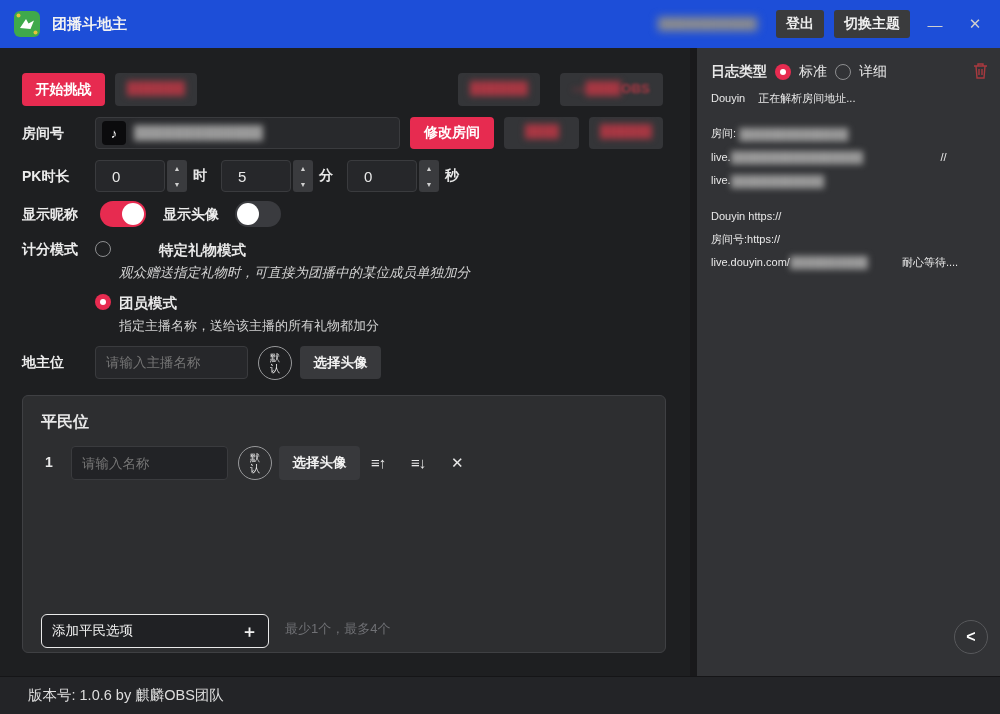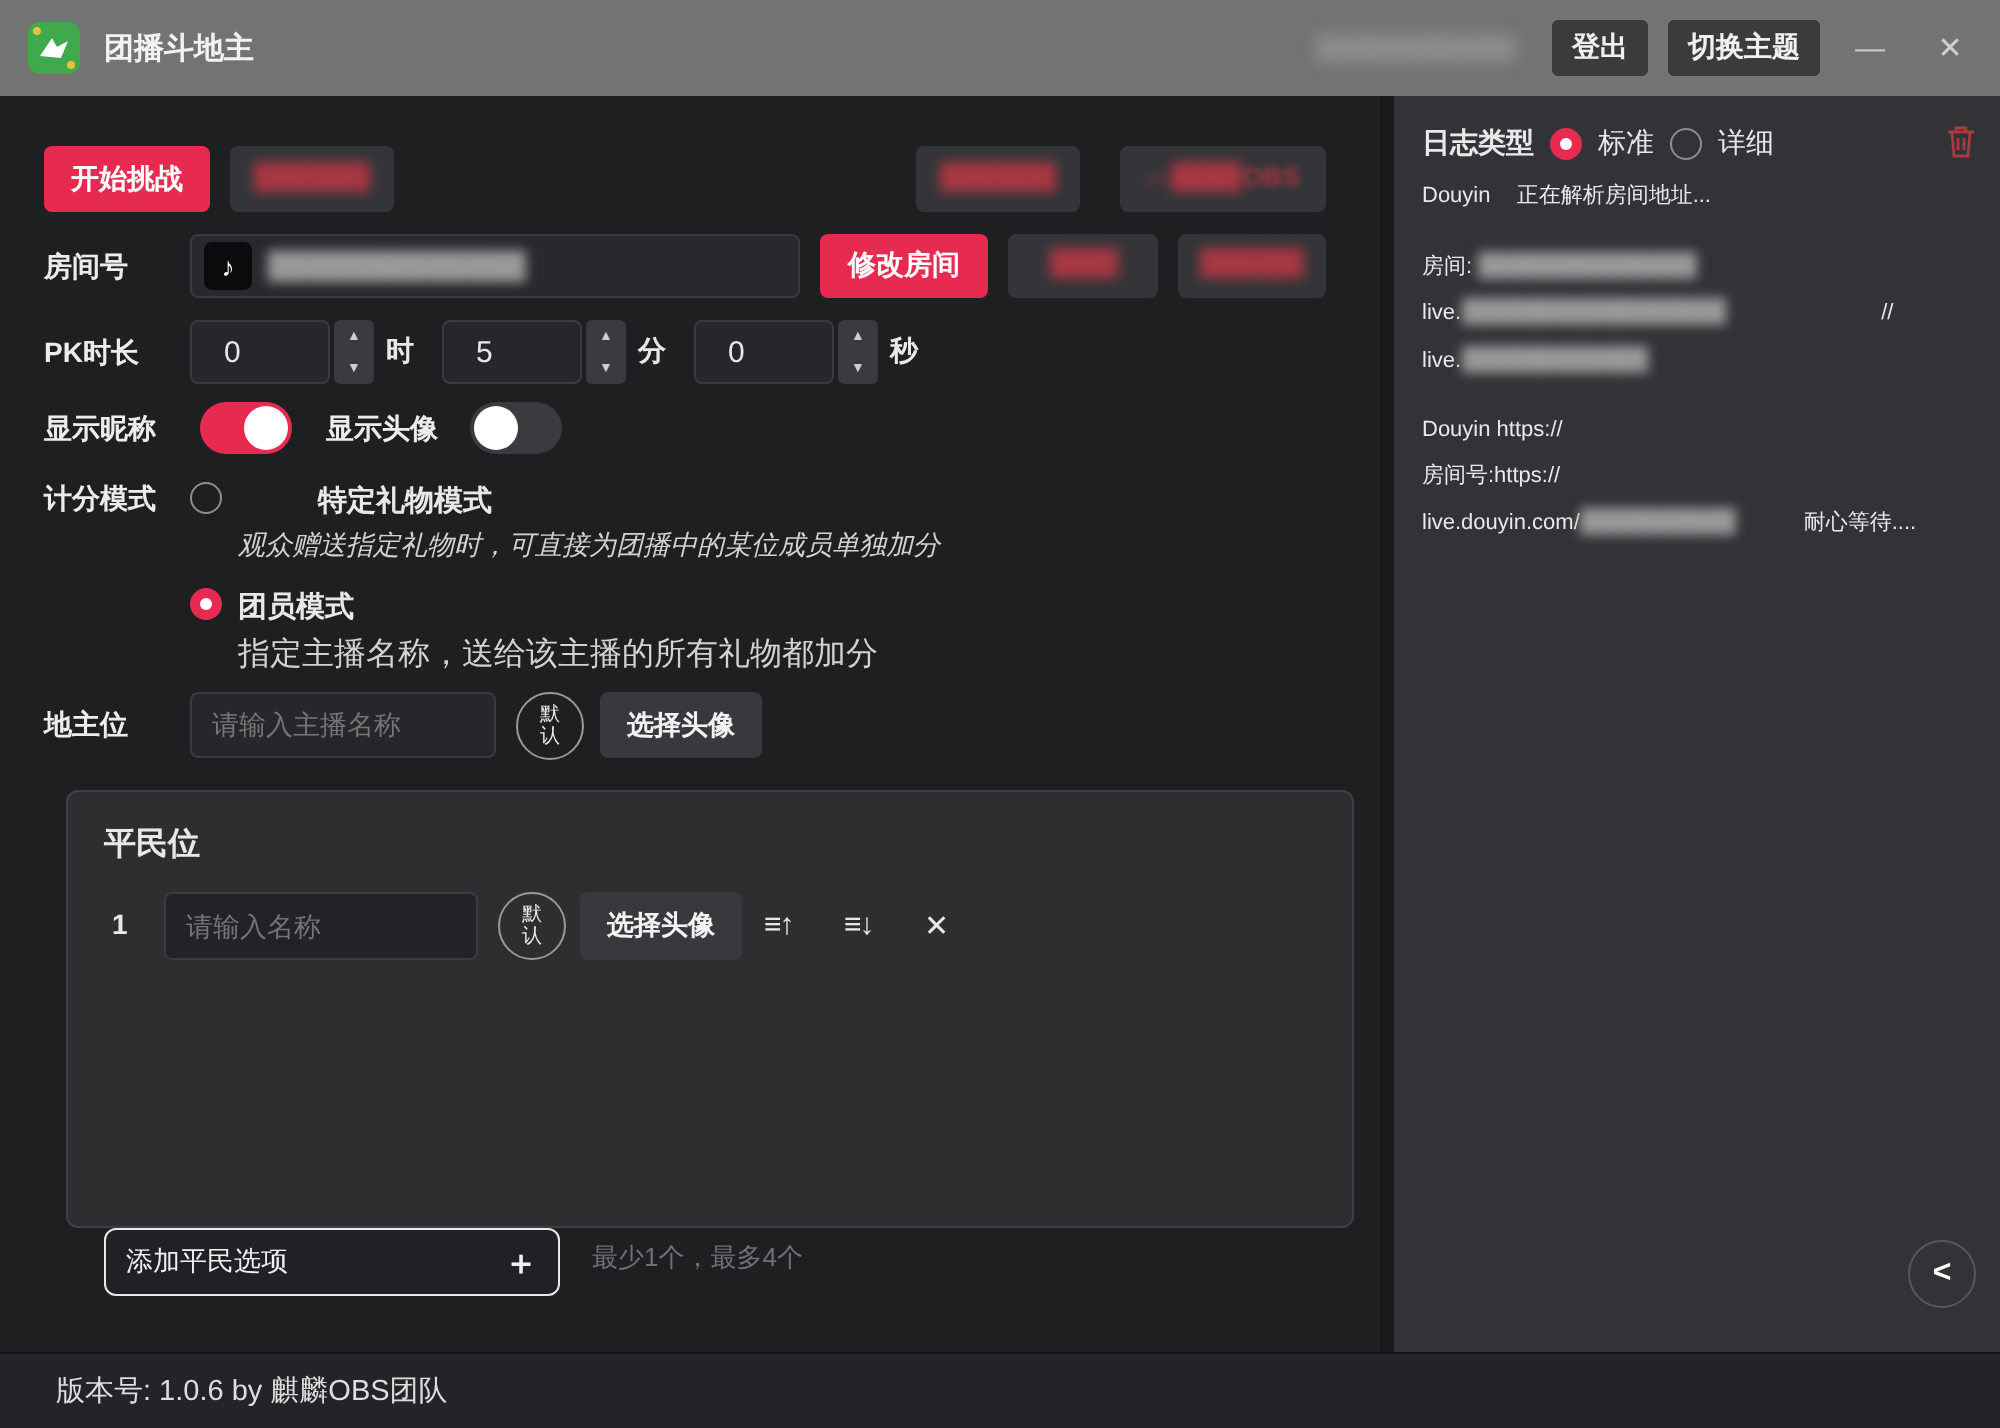--- a/index.html
+++ b/index.html
@@ -3,21 +3,21 @@
 <meta charset="utf-8">
 <style>
   * { box-sizing: border-box; margin: 0; padding: 0; }
   html,body { width:1000px; height:714px; overflow:hidden; }
   body {
     font-family: "Liberation Sans", "DejaVu Sans", sans-serif;
     background:#242528; color:#e8e8e8; font-size:14px;
     -webkit-font-smoothing: antialiased;
   }
   .titlebar {
-    height:48px; background:#737373; display:flex; align-items:center;
+    height:48px; background:#1d4ed8; display:flex; align-items:center;
     padding:0 10px 0 14px; position:relative;
   }
   .app-icon { width:26px; height:26px; margin-right:12px; }
   .app-title { font-size:15px; font-weight:bold; color:#f2f2f2; }
   .tb-right { margin-left:auto; display:flex; align-items:center; gap:10px; }
   .acct { display:inline-block; width:108px; height:14px; overflow:hidden;
           color:#8d8d8d; filter:blur(4px); white-space:nowrap; }
   .tb-btn { background:#3a3b3d; border:none; color:#f0f0f0; font-size:14px;
             font-weight:bold; padding:5px 10px; border-radius:3px; cursor:pointer;
             font-family:inherit; }
@@ -58,21 +58,21 @@
   .toggle.off { background:#3a3b3f; } .toggle.off .knob { left:2px; }
   .radio { width:16px; height:16px; border-radius:50%; display:inline-block;
            flex:none; cursor:pointer; position:relative; }
   .radio.off { border:1.5px solid #8d8e90; background:transparent; }
   .radio.on { background:#e72b50; }
   .radio.on::after { content:""; position:absolute; left:5px; top:5px; width:6px;
                      height:6px; border-radius:50%; background:#fff; }
   .circle-btn { width:34px; height:34px; border-radius:50%; border:1px solid #98999b;
                 background:transparent; color:#e8e8e8; font-size:10px; line-height:11px;
                 cursor:pointer; font-family:inherit; padding:0 9px; word-break:break-all; }
-  .inner-panel { position:absolute; left:33px; top:347px; width:644px; height:219px;
+  .inner-panel { position:absolute; left:22px; top:347px; width:644px; height:258px;
                  background:#2d2e30; border:1px solid #3f4043; border-radius:6px; }
   .icon-btn { background:none; border:none; color:#e8e8e8; font-size:15px;
               cursor:pointer; font-family:inherit; letter-spacing:-1px; }
   .add-btn { position:absolute; left:18px; top:218px; width:228px; height:29px;
              background:#202124; border:1.5px solid #e9e9e9; border-radius:6px;
              color:#f0f0f0; font-size:13.5px; display:flex; align-items:center;
              padding:16px 10px; cursor:pointer; font-family:inherit; }
   .add-btn .plus { margin-left:auto; font-size:17px; font-weight:bold; }
   .hint { position:absolute; left:262px; top:224px; color:#6f7074; font-size:13px; }
   
@@ -168,21 +168,21 @@
     <div class="toggle off" style="position:absolute;left:235px;top:153px;">
         <div class="knob"></div>
       </div>
 
     <span class="lbl" style="top:193px;">计分模式</span>
     <span class="radio off" style="position:absolute;left:95px;top:193px;"></span>
     <span style="position:absolute;left:119px;top:193px;font-weight:bold;font-size:14.5px;margin-left:40px;">特定礼物模式</span>
     <span style="position:absolute;left:119px;top:216px;font-size:13.5px;color:#d2d2d2;font-style:italic;">观众赠送指定礼物时，可直接为团播中的某位成员单独加分</span>
     <span class="radio on" style="position:absolute;left:95px;top:246px;"></span>
     <span style="position:absolute;left:119px;top:246px;font-weight:bold;font-size:14.5px;">团员模式</span>
-    <span style="position:absolute;left:119px;top:269px;font-size:16px;color:#d2d2d2;">指定主播名称，送给该主播的所有礼物都加分</span>
+    <span style="position:absolute;left:119px;top:269px;font-size:13px;color:#d2d2d2;">指定主播名称，送给该主播的所有礼物都加分</span>
 
     <span class="lbl" style="top:306px;">地主位</span>
     <input class="inputbox" style="position: absolute; left: 95px; top: 298px; width: 153px; height: 33px; font-size: 13.5px; padding: 0px 10px;" placeholder="请输入主播名称">
     <button class="circle-btn" style="position:absolute;left:258px;top:298px;">默认</button>
     <button class="btn-gray" style="position:absolute;left:300px;top:298px;width:81px;height:33px;">选择头像</button>
 
     <div class="inner-panel">
       <div style="position:absolute;left:18px;top:16px;font-size:16px;font-weight:bold;">平民位</div>
       <span style="position:absolute;left:22px;top:58px;font-weight:bold;font-size:14px;">1</span>
       <input class="inputbox" style="position: absolute; left: 48px; top: 50px; width: 157px; height: 34px; font-size: 13.5px; padding: 0px 10px; background: rgb(34, 35, 38);" placeholder="请输入名称">

